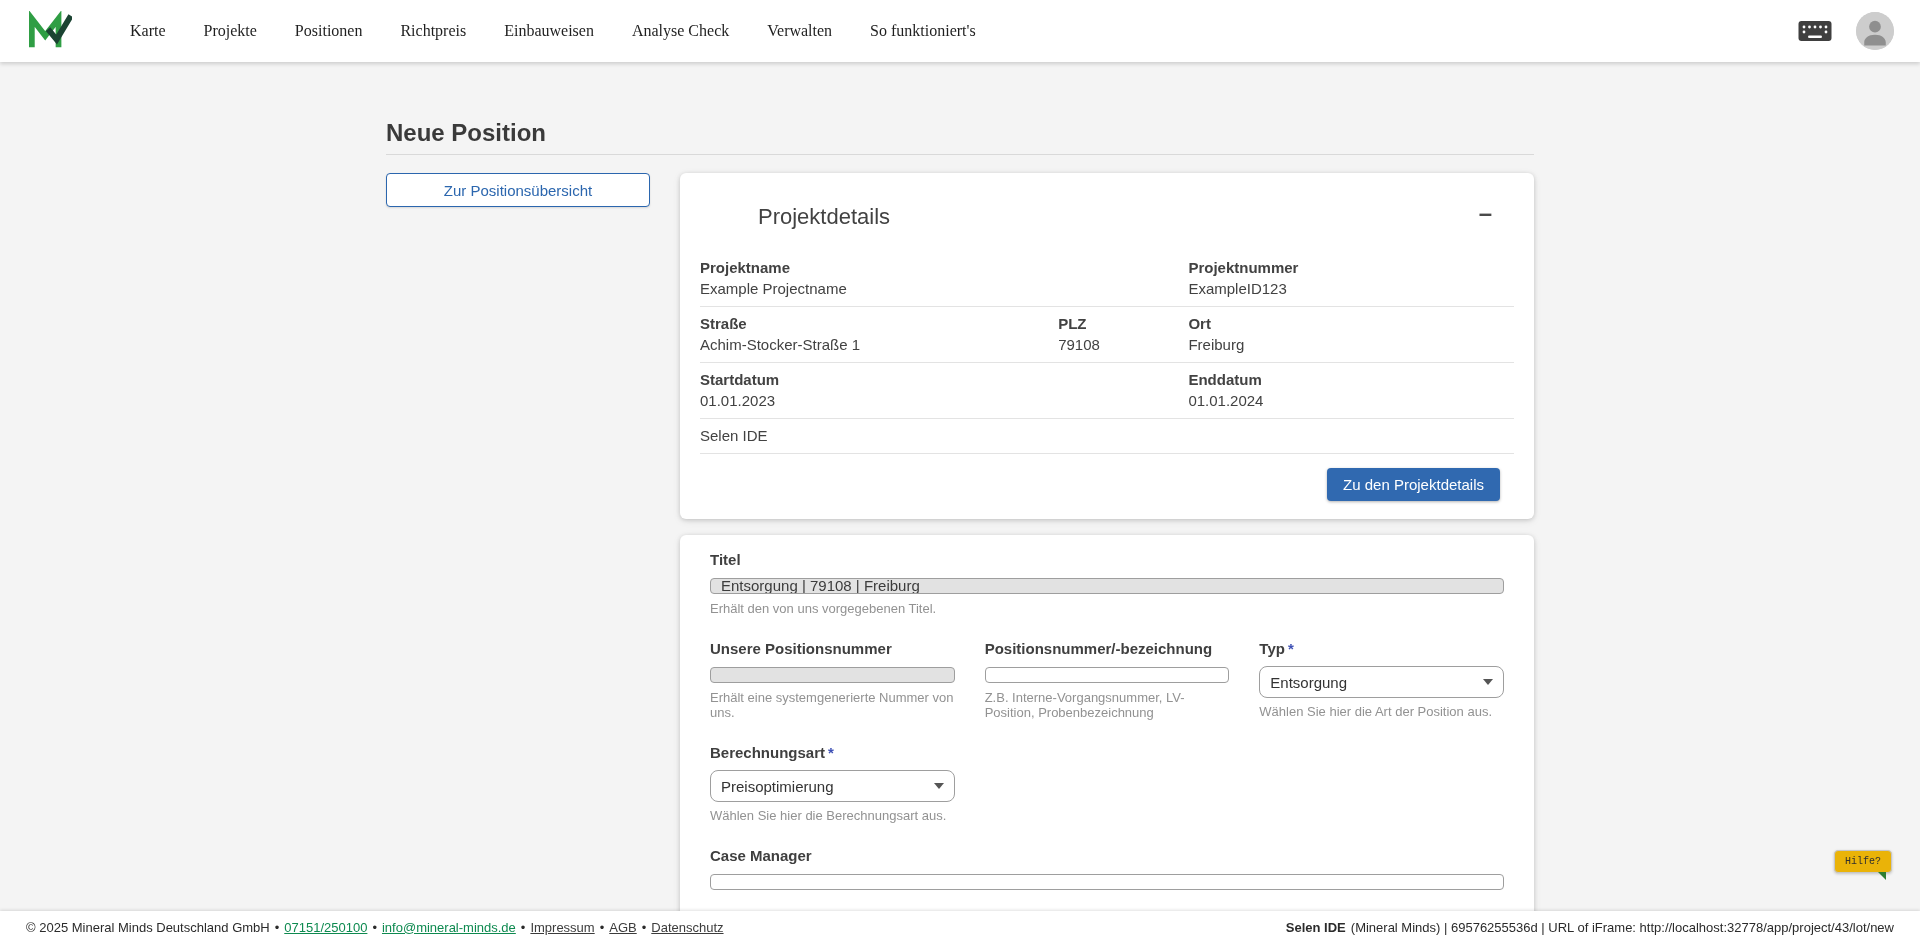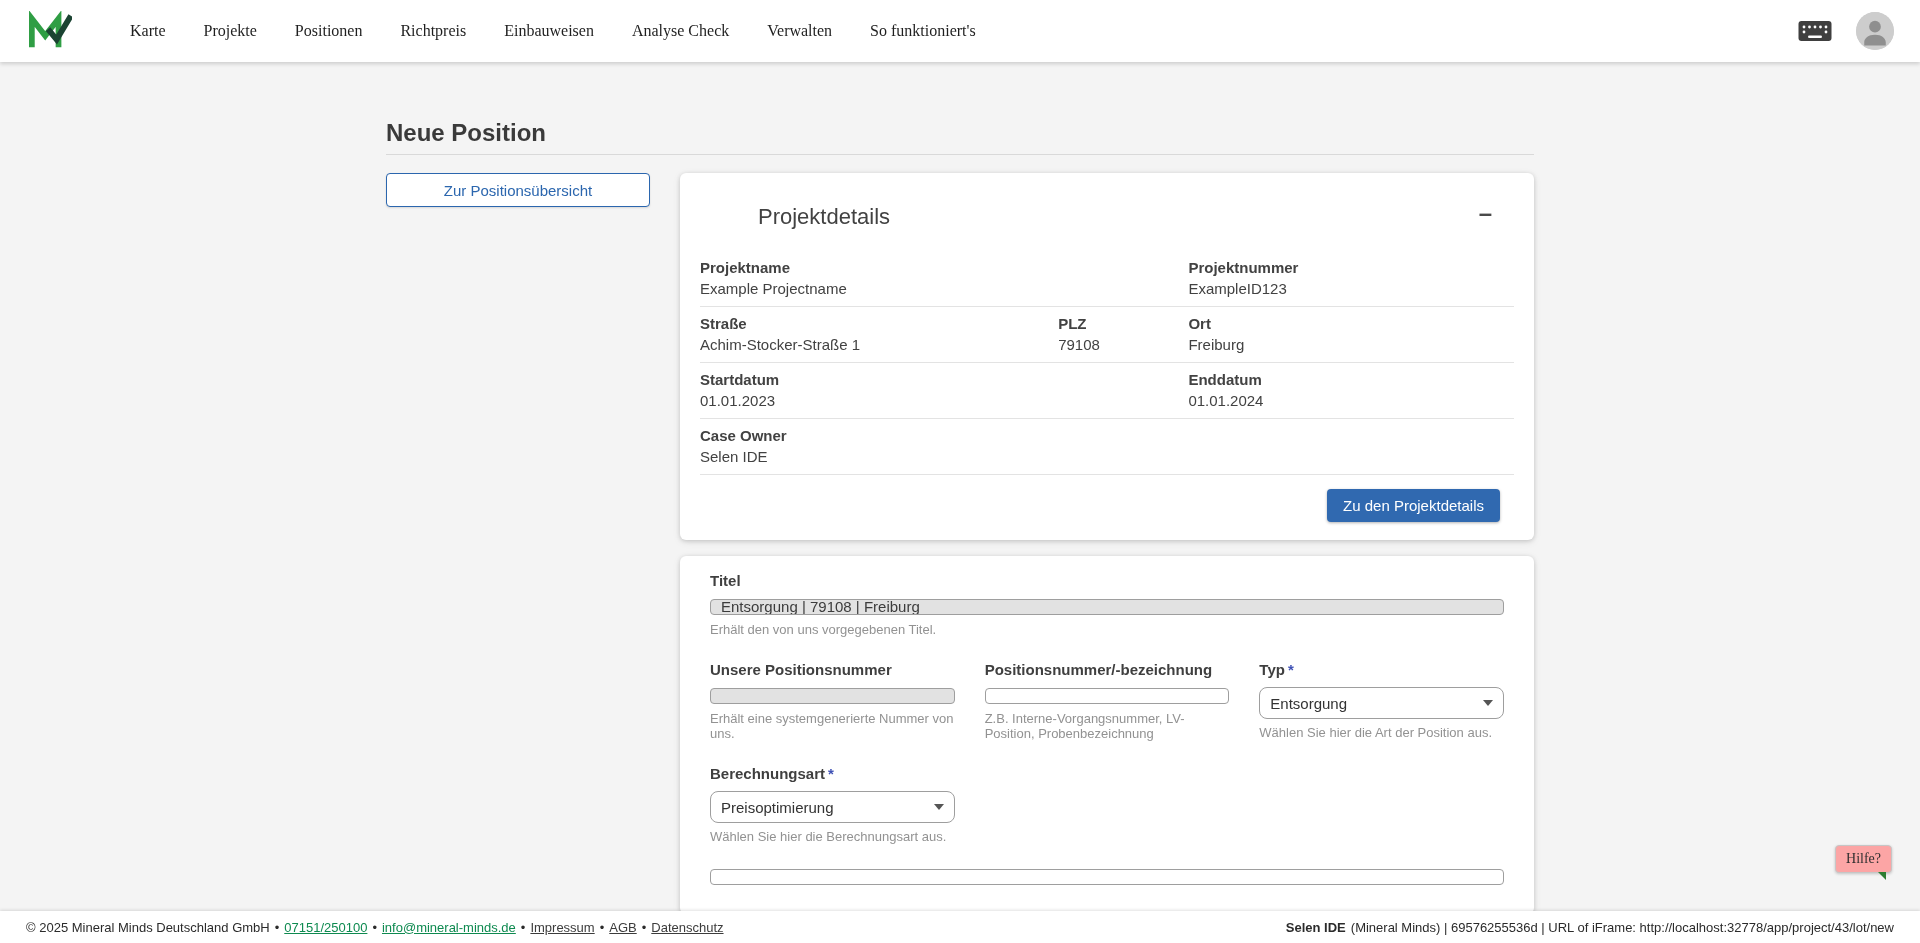--- a/index.html
+++ b/index.html
@@ -114,22 +114,22 @@
   .chevron {
     width: 0; height: 0;
     border-left: 5px solid transparent; border-right: 5px solid transparent;
     border-top: 6px solid #555555;
   }
   .case-manager { margin-top: 24px; }
 
   
   .help-btn {
     position: fixed; right: 28px; bottom: 70px; z-index: 40;
-    background: #fca5a5; border: 1px solid #c6c6c6; border-radius: 4px;
-    padding: 5px 10px; font-size: 14px; color: #2f2f2f; font-family: Liberation Serif, serif;
+    background: #eab308; border: 1px solid #c6c6c6; border-radius: 4px;
+    padding: 5px 10px; font-size: 10px; color: #2f2f2f; font-family: Liberation Mono, monospace;
     cursor: pointer; box-shadow: 0 1px 3px rgba(0,0,0,0.2);
   }
   .help-tail {
     position: absolute; right: 5px; bottom: -8px; width: 0; height: 0;
     border-left: 8px solid transparent; border-top: 8px solid #2e7d32;
   }
 
   
   .footer {
     position: fixed; left: 0; right: 0; bottom: 0; height: 32px;
@@ -235,21 +235,20 @@
                 <div class="plabel">Startdatum</div>
                 <div class="pvalue">01.01.2023</div>
               </div>
               <div>
                 <div class="plabel">Enddatum</div>
                 <div class="pvalue">01.01.2024</div>
               </div>
             </div>
             <div class="prow">
               <div class="span3">
-                <div class="plabel">Case Owner</div>
                 <div class="pvalue">Selen IDE</div>
               </div>
             </div>
           </div>
           <div class="card-actions">
             <button class="primary-btn">Zu den Projektdetails</button>
           </div>
         </section>
 
         <section class="card form-card">
@@ -289,20 +288,21 @@
               </label>
               <div class="select-box">
                 <span class="select-value">Preisoptimierung</span>
                 <span class="chevron"></span>
               </div>
               <div class="helper">Wählen Sie hier die Berechnungsart aus.</div>
             </div>
           </div>
 
           <div class="field case-manager">
+            <label>Case Manager</label>
             <input class="tinput" type="text" value="" style="">
           </div>
         </section>
       </div>
     </div>
   </div>
 </main>
 
 <button class="help-btn">
   <span>Hilfe?</span>

